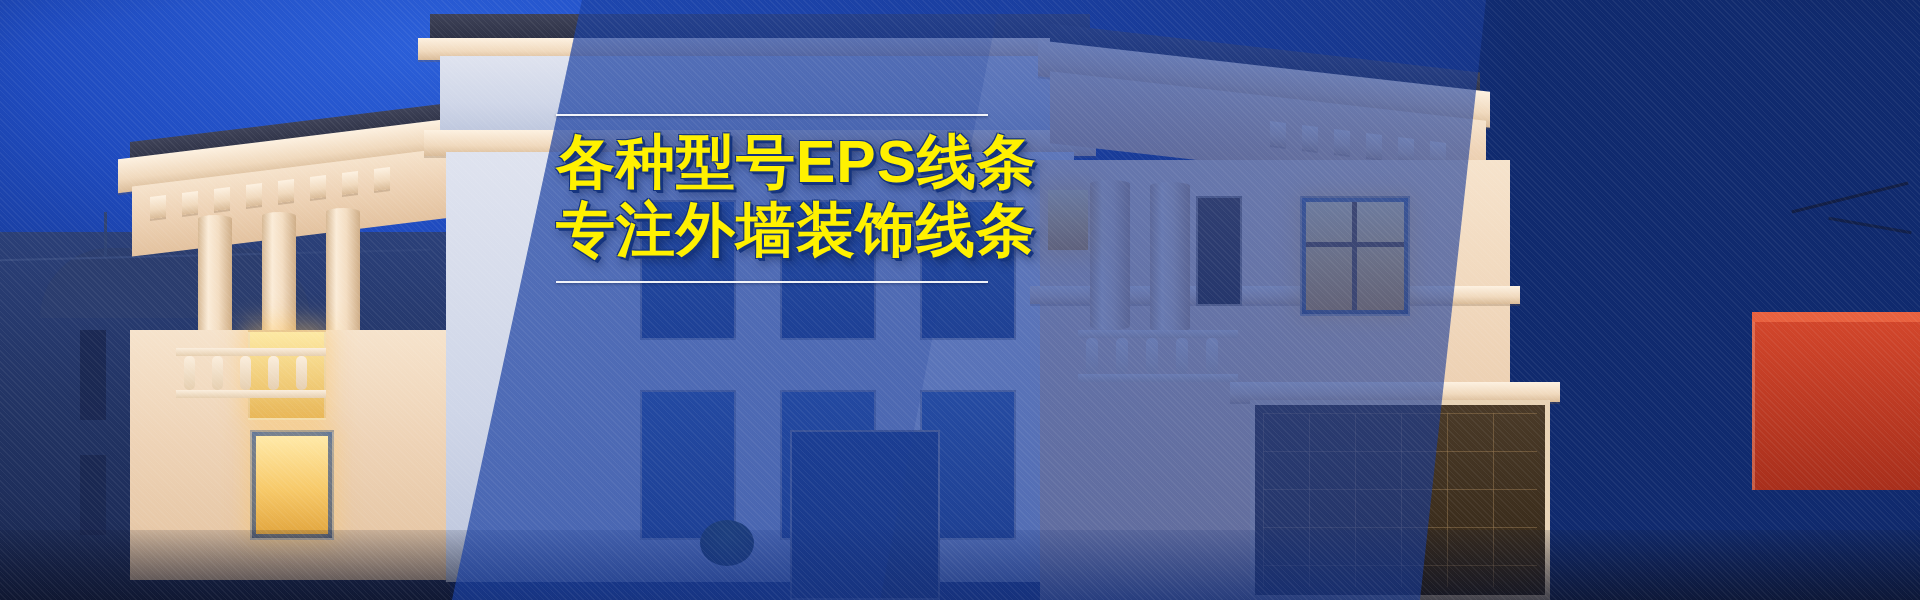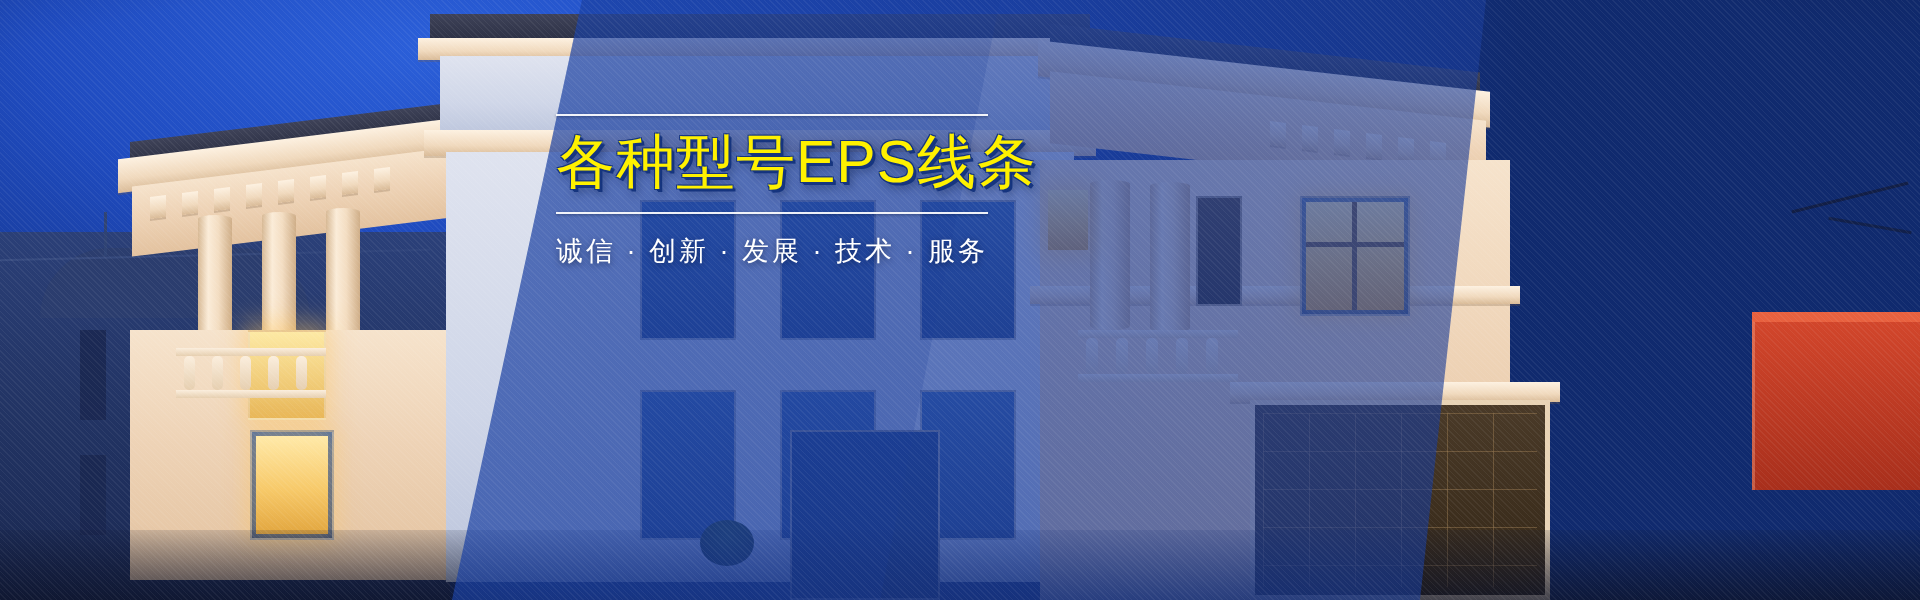--- a/index.html
+++ b/index.html
@@ -169,21 +169,21 @@
     background: rgba(255,255,255,.92);
     margin: 18px 0 12px 0;
     width: 432px;
     box-shadow: 0 1px 3px rgba(6,18,54,.45);
   }
   .rule.bottom { margin: 16px 0 20px 0; }
 
   .headline {
     color: #FFF100;
     font-size: 59px;
-    font-weight: normal;
+    font-weight: bold;
     letter-spacing: 1px;
     line-height: 1.16;
     white-space: nowrap;
     text-shadow:
        2px 2px 0 #16357f,
        3px 3px 0 #16357f,
       -1px -1px 0 #16357f,
        1px -1px 0 #16357f,
       -1px  1px 0 #16357f,
        4px 5px 10px rgba(8,22,62,.55);
@@ -329,19 +329,19 @@
   <div class="hatch"></div>
   <div class="vignette"></div>
 
   <div class="text-block">
 
 
     <div class="rule"></div>
 
     <div class="headline">各种型号EPS线条</div>
 
+    <div class="headline">专注外墙装饰线条</div>
 
     <div class="rule bottom"></div>
 
-    <div class="tagline">诚信 · 创新 · 发展 · 技术 · 服务</div>
   </div>
 
 </div>
 
 </body></html>

